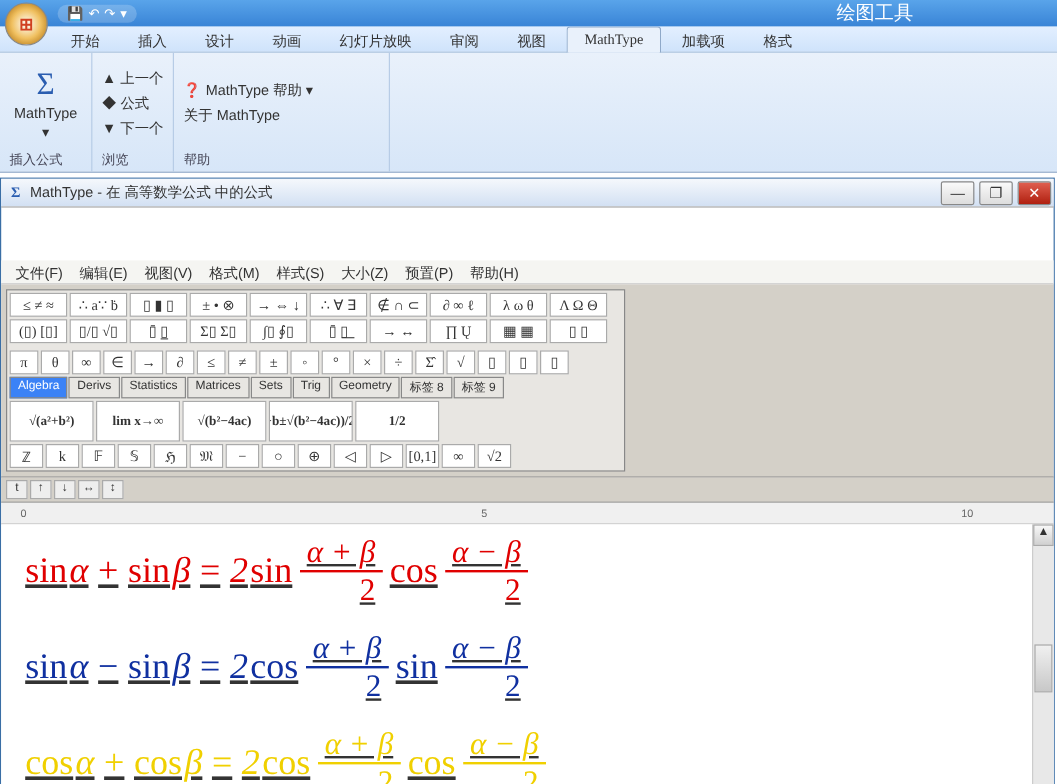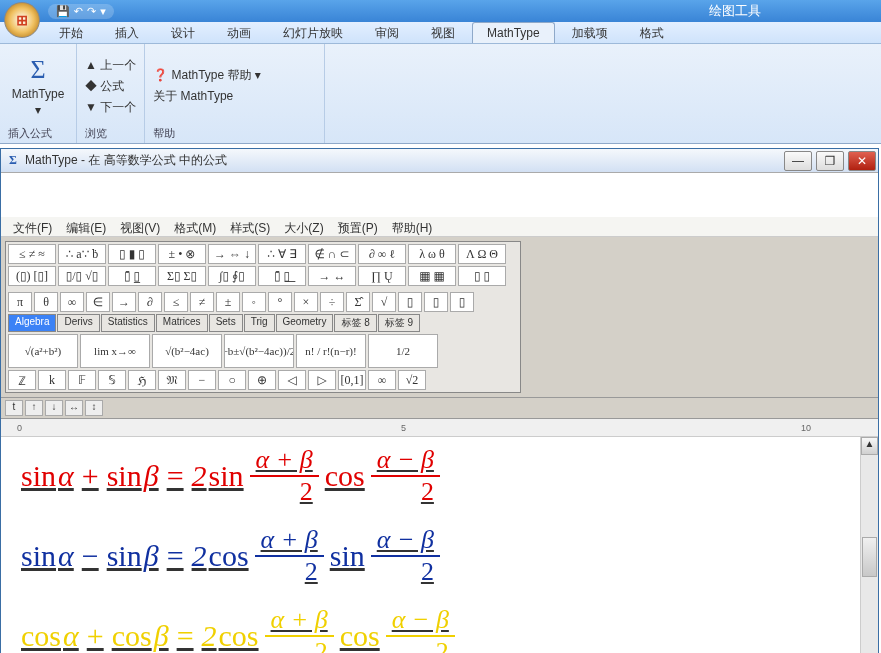--- a/index.html
+++ b/index.html
@@ -5,24 +5,24 @@
 * { box-sizing: border-box; margin: 0; padding: 0; }
 body { font-family: "Microsoft YaHei", Tahoma, sans-serif; font-size: 12px; background: #fff; width: 881px; height: 653px; overflow: hidden; color: #333; }
 
 
 .pp-title { height: 22px; background: linear-gradient(#59a4ea,#3984d6); display: flex; align-items: center; color: #fff; position: relative; }
 .pp-orb { width: 36px; height: 36px; border-radius: 50%; background: radial-gradient(#fff,#f0c060,#a06000); position: absolute; left: 4px; top: 2px; z-index: 5; display: flex; align-items: center; justify-content: center; border: 1px solid #888; }
 .pp-orb span { font-weight: bold; font-size: 14px; color: #d04020; }
 .pp-qat { margin-left: 48px; display: flex; gap: 4px; align-items: center; background: rgba(255,255,255,0.2); border-radius: 10px; padding: 1px 8px; }
 .pp-qat span { font-size: 11px; }
 .pp-title-text { position: absolute; left: 50%; transform: translateX(-50%); font-size: 12px; }
-.pp-context { position: absolute; right: 120px; font-size: 13px; }
-
-
-.pp-tabs { height: 22px; background: linear-gradient(#e3efff,#cfe3fb); border-bottom: 1px solid #9db9d9; display: flex; align-items: center; padding-left: 44px; gap: 2px; }
+.pp-context { position: absolute; right: 120px; font-size: 16px; }
+
+
+.pp-tabs { height: 22px; background: linear-gradient(#e3efff,#cfe3fb); border-bottom: 1px solid #9db9d9; display: flex; align-items: flex-start; padding-left: 44px; gap: 2px; font-family: Liberation Serif, serif; }
 .pp-tab { padding: 3px 14px 3px; font-size: 12px; border: 1px solid transparent; border-bottom: none; cursor: pointer; }
 .pp-tab.active { background: #e9f1fb; border-color: #8fa9c9; border-radius: 3px 3px 0 0; }
 
 
 .pp-ribbon { height: 100px; background: linear-gradient(#e9f1fb,#d7e6f8); display: flex; border-bottom: 1px solid #8fa9c9; }
 .pp-group { border-right: 1px solid #b7cce6; display: flex; flex-direction: column; justify-content: space-between; padding: 4px 8px 0; }
 .pp-group-body { flex: 1; display: flex; gap: 10px; align-items: center; }
 .pp-group-label { text-align: left; font-size: 11px; color: #445; padding: 2px 0; }
 .rb-big { display: flex; flex-direction: column; align-items: center; gap: 2px; width: 60px; cursor: pointer; }
 .rb-big .sigma { font-size: 26px; font-family: "Times New Roman"; color: #2a5db0; }
@@ -45,21 +45,21 @@
 
 .mt-toolbars { background: #d4d0c8; padding: 4px; border-bottom: 1px solid #999; display: flex; gap: 6px; }
 .mt-palette { border: 1px solid #888; background: #e8e6e2; padding: 2px; }
 .mt-row { display: flex; gap: 2px; margin-bottom: 2px; }
 .mt-row:last-child { margin-bottom: 0; }
 .mt-cell { border: 1px solid #aaa; background: #fff; width: 48px; height: 20px; font-family: "Times New Roman"; font-size: 12px; display: flex; align-items: center; justify-content: center; cursor: pointer; overflow: hidden; }
 .mt-cell.sm { width: 24px; }
 .mt-tabrow { display: flex; gap: 1px; margin-top: 2px; }
 .mt-tabrow .tab { border: 1px solid #888; padding: 1px 6px; font-size: 10px; background: #e8e6e2; cursor: pointer; }
 .mt-tabrow .tab.active { background: #3b82f6; color: #fff; }
-.mt-templates { display: flex; gap: 2px; margin-top: 2px; }
+.mt-templates { display: flex; gap: 2px; margin-top: 2px; font-weight: bold; }
 .mt-tmpl { border: 1px solid #aaa; background: #fff; width: 70px; height: 34px; font-family: "Times New Roman"; font-size: 11px; display: flex; align-items: center; justify-content: center; cursor: pointer; overflow: hidden; }
 .mt-brow { display: flex; gap: 2px; margin-top: 2px; }
 .mt-brow .b { border: 1px solid #aaa; background: #fff; width: 28px; height: 20px; display: flex; align-items: center; justify-content: center; cursor: pointer; font-family: "Times New Roman"; font-size: 12px; }
 
 .mt-smallbar { background: #d4d0c8; padding: 2px 4px; border-bottom: 1px solid #999; display: flex; gap: 2px; }
 .mt-smallbar .s { border: 1px solid #aaa; width: 18px; height: 16px; background: #eee; font-size: 10px; text-align: center; cursor: pointer; }
 
 
 .mt-ruler { height: 18px; background: #f0f0f0; border-bottom: 1px solid #ccc; display: flex; position: relative; font-size: 9px; color: #666; }
 .mt-ruler .num { position: absolute; top: 4px; }
@@ -220,21 +220,20 @@
           <div class="tab">Trig</div>
           <div class="tab">Geometry</div>
           <div class="tab">标签 8</div>
           <div class="tab">标签 9</div>
         </div>
       <div class="mt-templates" id="mt-tmpl">
           <div class="mt-tmpl">√(a²+b²)</div>
           <div class="mt-tmpl">lim x→∞</div>
           <div class="mt-tmpl">√(b²−4ac)</div>
           <div class="mt-tmpl">(−b±√(b²−4ac))/2a</div>
-          <div class="mt-tmpl">n! / r!(n−r)!</div>
           <div class="mt-tmpl">1/2</div>
         </div>
       <div class="mt-brow" id="mt-brow">
           <div class="b">ℤ</div>
           <div class="b">k</div>
           <div class="b">𝔽</div>
           <div class="b">𝕊</div>
           <div class="b">ℌ</div>
           <div class="b">𝔐</div>
           <div class="b">−</div>

